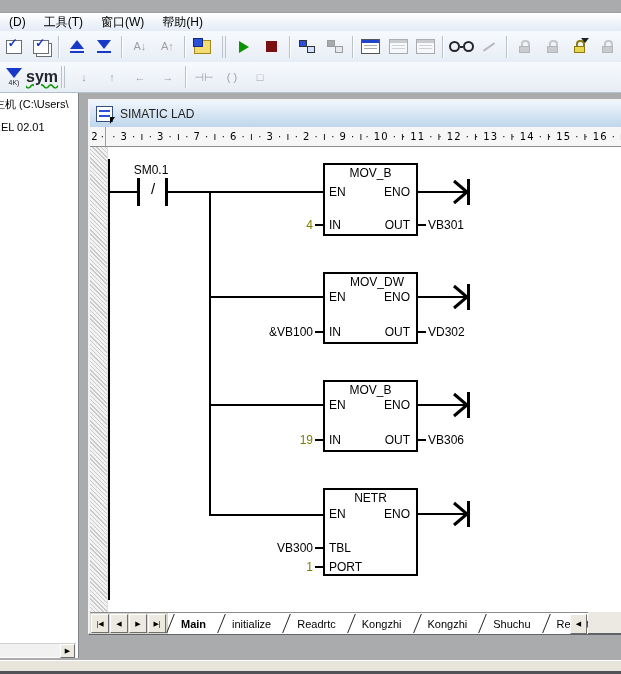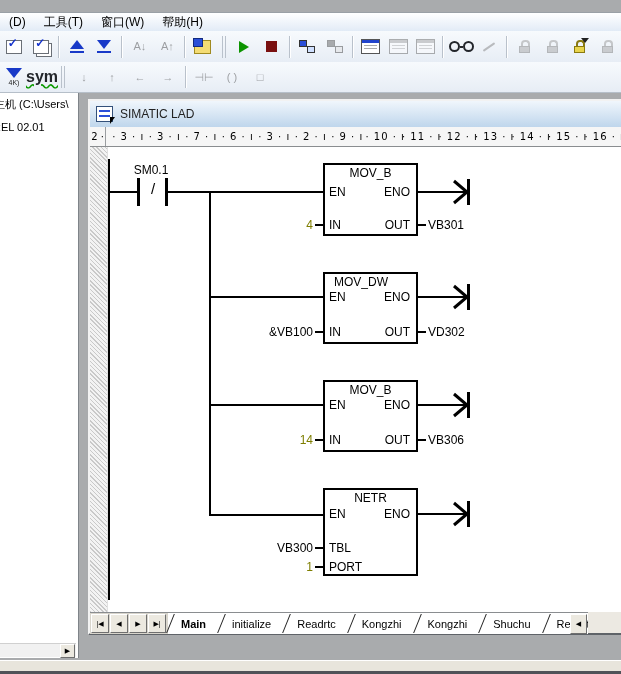--- a/index.html
+++ b/index.html
@@ -354,21 +354,21 @@
         <path d="M2 4 L15 15 L2 26" fill="none" stroke="#000" stroke-width="3"></path>
         <line x1="16.5" y1="2" x2="16.5" y2="28" stroke="#000" stroke-width="3"></line>
       </svg>
       <span class="lad-label" style="left: 239px; top: 71px;">IN</span>
       <span class="lad-label right" style="left: 235px; top: 71px; width: 85px;">OUT</span>
       <div class="wire" style="left: 225px; top: 77px; width: 8px; height: 2px;"></div>
       <span class="lad-label right val-const" style="left: 148px; top: 71px; width: 75px;">4</span>
       <div class="wire" style="left: 328px; top: 77px; width: 8px; height: 2px;"></div>
       <span class="lad-label" style="left: 338px; top: 71px;">VB301</span>
       <div class="blk" style="left: 233px; top: 125px; width: 95px; height: 72px;"></div>
-      <span class="lad-label blk-title" style="left: 233px; top: 128px; width: 76px;">MOV_DW</span>
+      <span class="lad-label blk-title" style="left: 233px; top: 128px; width: 76px; padding-left: 16px;">MOV_DW</span>
       <span class="lad-label" style="left: 239px; top: 143px;">EN</span>
       <span class="lad-label right" style="left: 235px; top: 143px; width: 85px;">ENO</span>
       <div class="wire" style="left: 328px; top: 149px; width: 48px; height: 2px;"></div>
       <svg width="20" height="30" viewBox="0 0 20 30" class="arrow-svg" style="left: 362px; top: 135px;">
         <path d="M2 4 L15 15 L2 26" fill="none" stroke="#000" stroke-width="3"></path>
         <line x1="16.5" y1="2" x2="16.5" y2="28" stroke="#000" stroke-width="3"></line>
       </svg>
       <span class="lad-label" style="left: 239px; top: 178px;">IN</span>
       <span class="lad-label right" style="left: 235px; top: 178px; width: 85px;">OUT</span>
       <div class="wire" style="left: 225px; top: 184px; width: 8px; height: 2px;"></div>
@@ -380,21 +380,21 @@
       <span class="lad-label" style="left: 239px; top: 251px;">EN</span>
       <span class="lad-label right" style="left: 235px; top: 251px; width: 85px;">ENO</span>
       <div class="wire" style="left: 328px; top: 257px; width: 48px; height: 2px;"></div>
       <svg width="20" height="30" viewBox="0 0 20 30" class="arrow-svg" style="left: 362px; top: 243px;">
         <path d="M2 4 L15 15 L2 26" fill="none" stroke="#000" stroke-width="3"></path>
         <line x1="16.5" y1="2" x2="16.5" y2="28" stroke="#000" stroke-width="3"></line>
       </svg>
       <span class="lad-label" style="left: 239px; top: 286px;">IN</span>
       <span class="lad-label right" style="left: 235px; top: 286px; width: 85px;">OUT</span>
       <div class="wire" style="left: 225px; top: 292px; width: 8px; height: 2px;"></div>
-      <span class="lad-label right val-const" style="left: 148px; top: 286px; width: 75px;">14</span>
+      <span class="lad-label right val-const" style="left: 148px; top: 286px; width: 75px;">19</span>
       <div class="wire" style="left: 328px; top: 292px; width: 8px; height: 2px;"></div>
       <span class="lad-label" style="left: 338px; top: 286px;">VB306</span>
       <div class="blk" style="left: 233px; top: 341px; width: 95px; height: 88px;"></div>
       <span class="lad-label blk-title" style="left: 233px; top: 344px; width: 95px;">NETR</span>
       <span class="lad-label" style="left: 239px; top: 360px;">EN</span>
       <span class="lad-label right" style="left: 235px; top: 360px; width: 85px;">ENO</span>
       <div class="wire" style="left: 328px; top: 366px; width: 48px; height: 2px;"></div>
       <svg width="20" height="30" viewBox="0 0 20 30" class="arrow-svg" style="left: 362px; top: 352px;">
         <path d="M2 4 L15 15 L2 26" fill="none" stroke="#000" stroke-width="3"></path>
         <line x1="16.5" y1="2" x2="16.5" y2="28" stroke="#000" stroke-width="3"></line>

